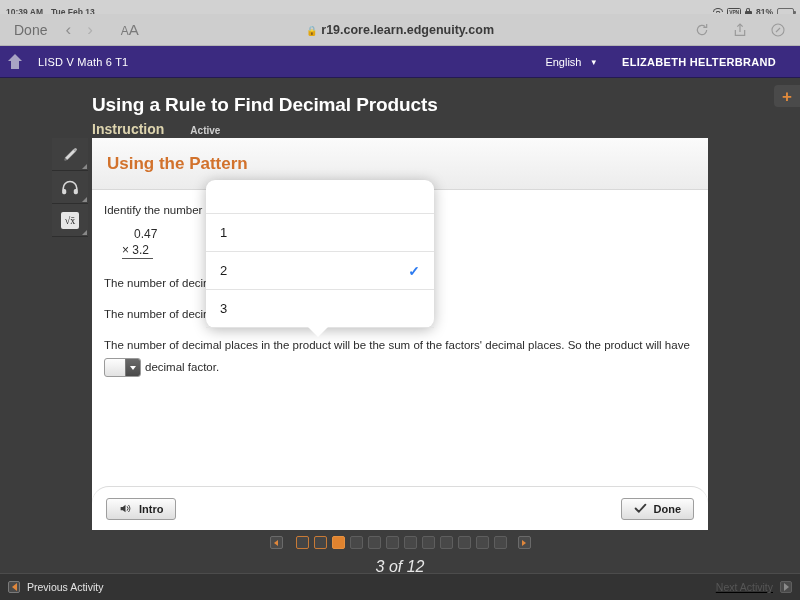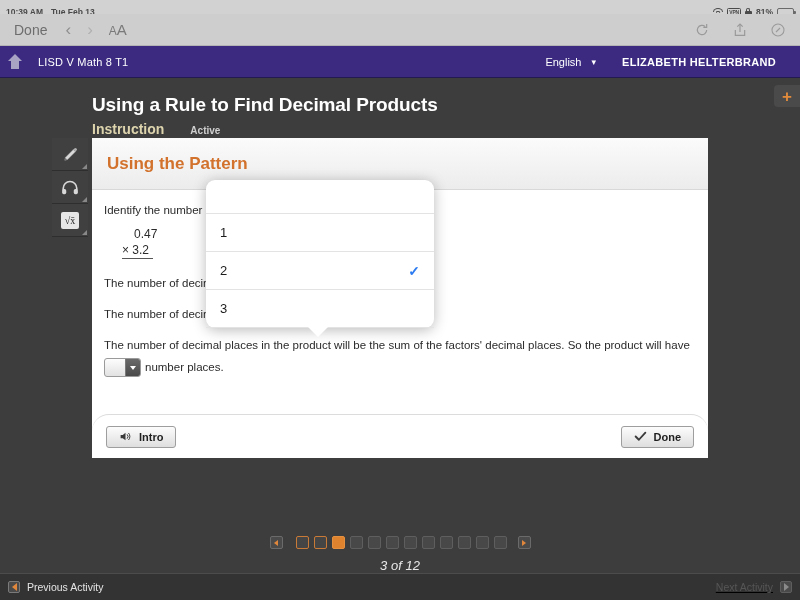--- a/index.html
+++ b/index.html
@@ -43,21 +43,21 @@
 
   
   .safari-bar {
     position: absolute; top: 14px; left: 0; width: 800px; height: 32px;
     background: #cecece; display: flex; align-items: center; padding: 0 14px;
     border-bottom: 1px solid #b4b4b4;
   }
   .sb-done { font-size: 14px; color: #6e6e6e; margin-right: 18px; }
   .sb-nav { font-size: 17px; color: #8e8e8e; margin-right: 16px; line-height: 1; }
   .sb-nav.dim { color: #b0b0b0; }
-  .sb-aa { font-size: 12px; color: #7a7a7a; margin-left: 0; }
+  .sb-aa { font-size: 12px; color: #7a7a7a; margin-left: 12px; }
   .sb-aa .big { font-size: 15px; }
   .sb-url {
     position: absolute; left: 0; width: 800px; text-align: center;
     font-size: 12.5px; color: #3a3a3a; font-weight: bold; pointer-events: none;
   }
   .sb-url .lk { font-size: 9.5px; font-weight: normal; }
   .sb-right { margin-left: auto; display: flex; align-items: center; gap: 22px; z-index: 2; }
   .ic-reload, .ic-share, .ic-compass { width: 16px; height: 16px; color: #9a9a9a; }
 
   
@@ -112,21 +112,21 @@
   .pencil-ic { width: 17px; height: 17px; }
   .head-ic { width: 18px; height: 15px; }
   .sqrt-ic {
     width: 18px; height: 17px; background: #e6e6e6; border-radius: 2px;
     display: flex; align-items: center; justify-content: center;
     font-size: 10px; color: #222; font-family: "Liberation Serif", serif;
   }
 
   
   .card {
-    position: absolute; top: 138px; left: 92px; width: 616px; height: 320px;
+    position: absolute; top: 138px; left: 92px; width: 616px; height: 392px;
     background: #ffffff; border-radius: 3px 3px 0 0;
   }
   .card-head {
     height: 52px; background: linear-gradient(#fbfbfb, #ececec);
     border-bottom: 1px solid #d8d8d8; display: flex; align-items: center; padding-left: 15px;
   }
   .card-head .t { color: #d2722c; font-size: 17px; font-weight: bold; }
 
   .card-body { position: relative; padding: 14px 12px 0 12px; }
   .ln { font-size: 11.5px; color: #2b2b2b; margin-bottom: 10px; }
@@ -197,21 +197,21 @@
     background: #4a4a4a; display: flex; align-items: center; justify-content: center;
   }
   .pg-arrow i { font-style: normal; border-top: 3.5px solid transparent; border-bottom: 3.5px solid transparent; }
   .pg-arrow.prev i { border-right: 4.5px solid #e0873c; }
   .pg-arrow.next i { border-left: 4.5px solid #e0873c; }
   .pg-box { width: 13px; height: 13px; border: 1px solid #5e5e5e; border-radius: 2px; background: #484848; margin-left: 2px; }
   .pg-box.seen { border-color: #c87a36; background: #454545; }
   .pg-box.current { border-color: #e5903f; background: #e0832f; }
   .pg-sep { width: 5px; }
 
-  .of-label { position: absolute; top: 558px; left: 0; width: 800px; text-align: center; color: #e8e8e8; font-size: 13px; font-style: italic; }
+  .of-label { position: absolute; top: 558px; left: 0; width: 800px; text-align: center; color: #e8e8e8; font-size: 16px; font-style: italic; }
 
   
   .botbar {
     position: absolute; bottom: 0; left: 0; width: 800px; height: 27px;
     background: #333333; border-top: 1px solid #4c4c4c;
     display: flex; align-items: center; padding: 0 8px;
   }
   .nav-l, .nav-r { display: flex; align-items: center; gap: 7px; }
   .nav-r { margin-left: auto; text-decoration: underline; }
   .nav-tri { width: 0; height: 0; border-top: 4.5px solid transparent; border-bottom: 4.5px solid transparent; }
@@ -245,20 +245,24 @@
       <span class="batt-ic"><span class="fill" style="width:81%"></span></span>
     </span>
   </div>
 
   <div class="safari-bar">
     <span class="sb-done">Done</span>
     <span class="sb-nav">‹</span>
     <span class="sb-nav dim">›</span>
     <span class="sb-aa">A<span class="big">A</span></span>
 
+    <div class="sb-url">
+      <span class="lk">🔒</span>
+      <span>r19.core.learn.edgenuity.com</span>
+    </div>
 
     <span class="sb-right">
       <svg class="ic-reload" viewBox="0 0 24 24" fill="none" stroke="currentColor" stroke-width="1.8">
         <path d="M19 12a7 7 0 1 1-2.2-5.1"></path>
           <polyline points="19,3 19,8 14,8"></polyline>
       </svg>
       <svg class="ic-share" viewBox="0 0 24 24" fill="none" stroke="currentColor" stroke-width="1.8">
         <path d="M12 15V3"></path>
           <polyline points="8,7 12,3 16,7"></polyline>
         <path d="M5 12v8h14v-8"></path>
@@ -270,21 +274,21 @@
     </span>
   </div>
 
   <div class="eg-header">
     <span class="eg-home">
       <span class="home-ic">
         <span class="roof"></span>
           <span class="body"></span>
       </span>
     </span>
-    <span class="eg-course">LISD V Math 8 T1</span>
+    <span class="eg-course">LISD V Math 6 T1</span>
     <span class="eg-right">
       <span class="eg-lang">English</span>
       <span class="eg-caret">▾</span>
       <span class="eg-user">ELIZABETH HELTERBRAND</span>
     </span>
   </div>
 
   <div class="body-area"></div>
 
   <div class="lesson-title">Using a Rule to Find Decimal Products</div>
@@ -352,21 +356,21 @@
         <span>.</span>
       </div>
 
       <div class="para">
         <span>The number of decimal places in the product will be the sum of the factors' decimal places. So the product will have</span><br>
         <span class="sel inlsel">
           <span class="val"></span>
           <span class="arw">
               <i></i>
             </span>
-        </span><span>number places.</span>
+        </span><span>decimal factor.</span>
       </div>
     </div>
 
     <div class="card-foot">
       <span class="gbtn">
         <svg class="spk-ic" viewBox="0 0 24 20">
           <path d="M3 7h4l5-4v14l-5-4H3z" fill="#3a3a3a"></path>
           <path d="M15 6a6 6 0 0 1 0 8" fill="none" stroke="#3a3a3a" stroke-width="1.8"></path>
           <path d="M17.5 3.5a9.5 9.5 0 0 1 0 13" fill="none" stroke="#3a3a3a" stroke-width="1.8"></path>
         </svg>

